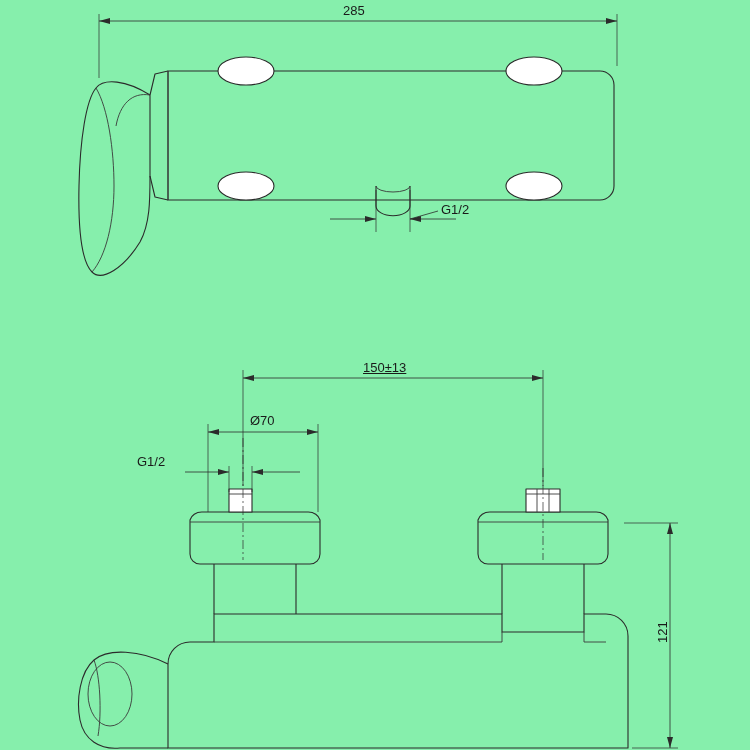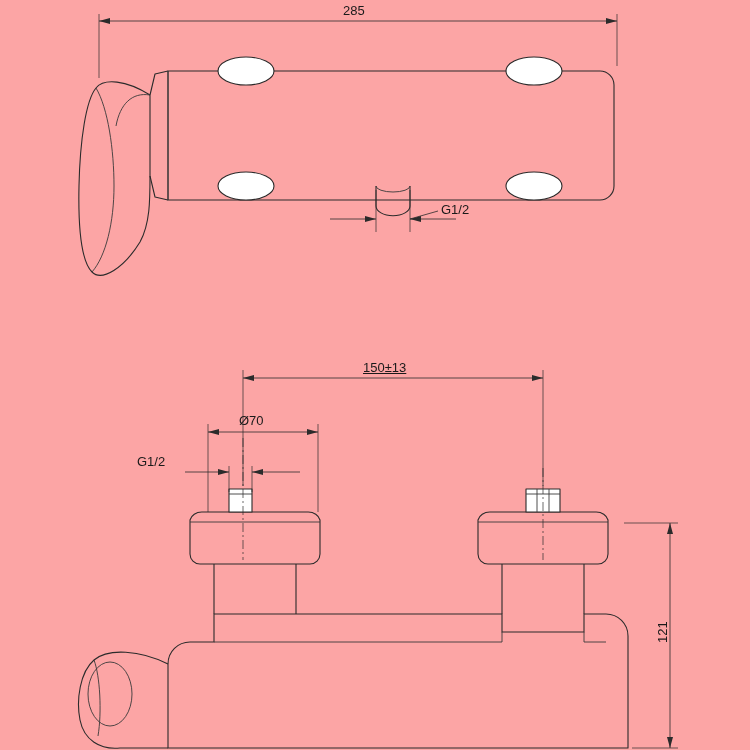--- a/index.html
+++ b/index.html
@@ -10,21 +10,21 @@
   body {
     width: 750px;
     height: 750px;
     font-family: "Liberation Sans", sans-serif;
     overflow: hidden;
   }
   #sheet {
     position: relative;
     width: 750px;
     height: 750px;
-    background: #fca5a5;
+    background: #86efac;
   }
   svg.drawing {
     position: absolute;
     top: 0;
     left: 0;
     width: 750px;
     height: 750px;
   }
   .ln {
     stroke: #2b2b2b;
@@ -246,20 +246,20 @@
 
   </svg>
 
   <div class="label-layer">
     <span class="lbl" style="left:343px; top:4px;">285</span>
 
     <span class="lbl" style="left:441px; top:203px;">G1/2</span>
 
     <span class="lbl" style="left:363px; top:361px;text-decoration:underline;">150±13</span>
 
-    <span class="lbl" style="left:239px; top:414px;text-align:right;">Ø70</span>
+    <span class="lbl" style="left:250px; top:414px;text-align:right;">Ø70</span>
 
     <span class="lbl" style="left:137px; top:455px;">G1/2</span>
 
     <span class="lbl-rot" style="left:656px; top:643px;">121</span>
   </div>
 
 </div>
 
 </body></html>

